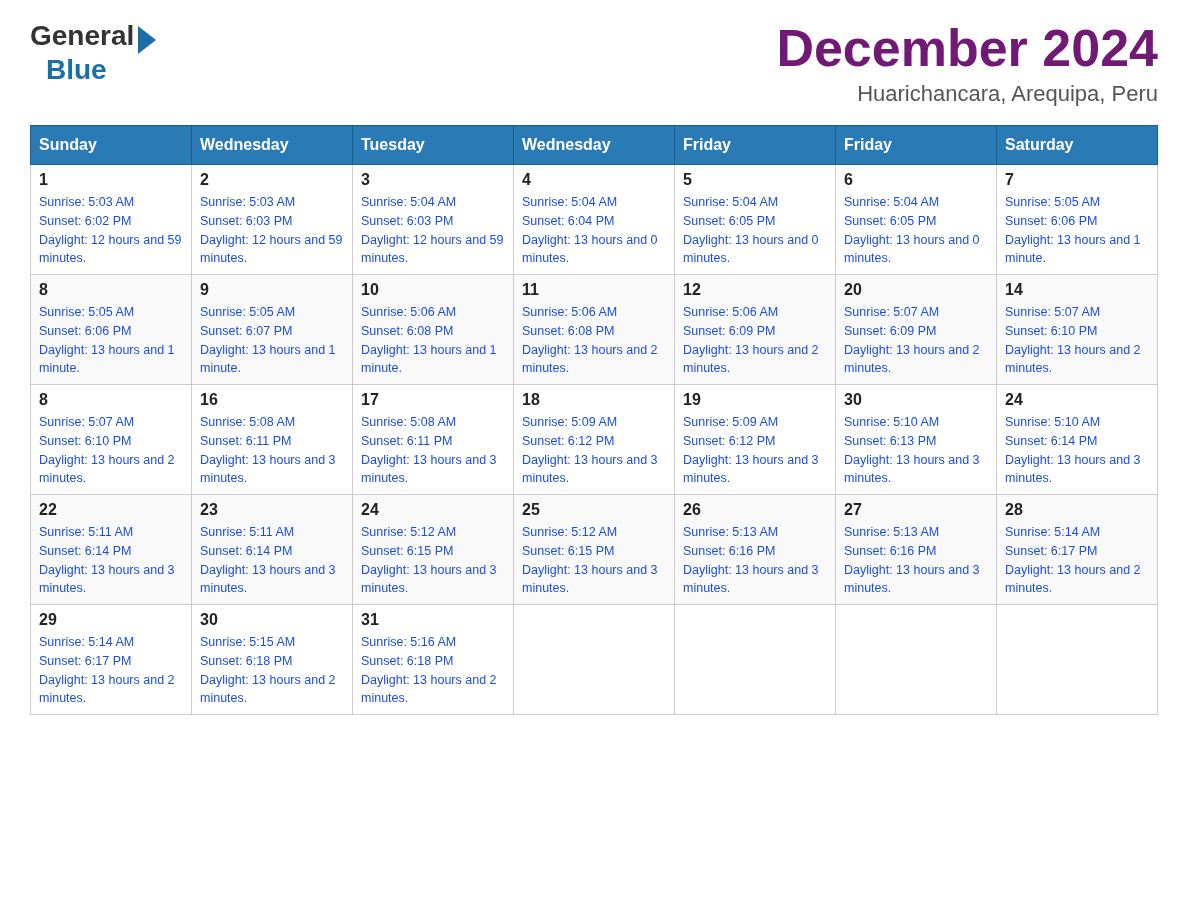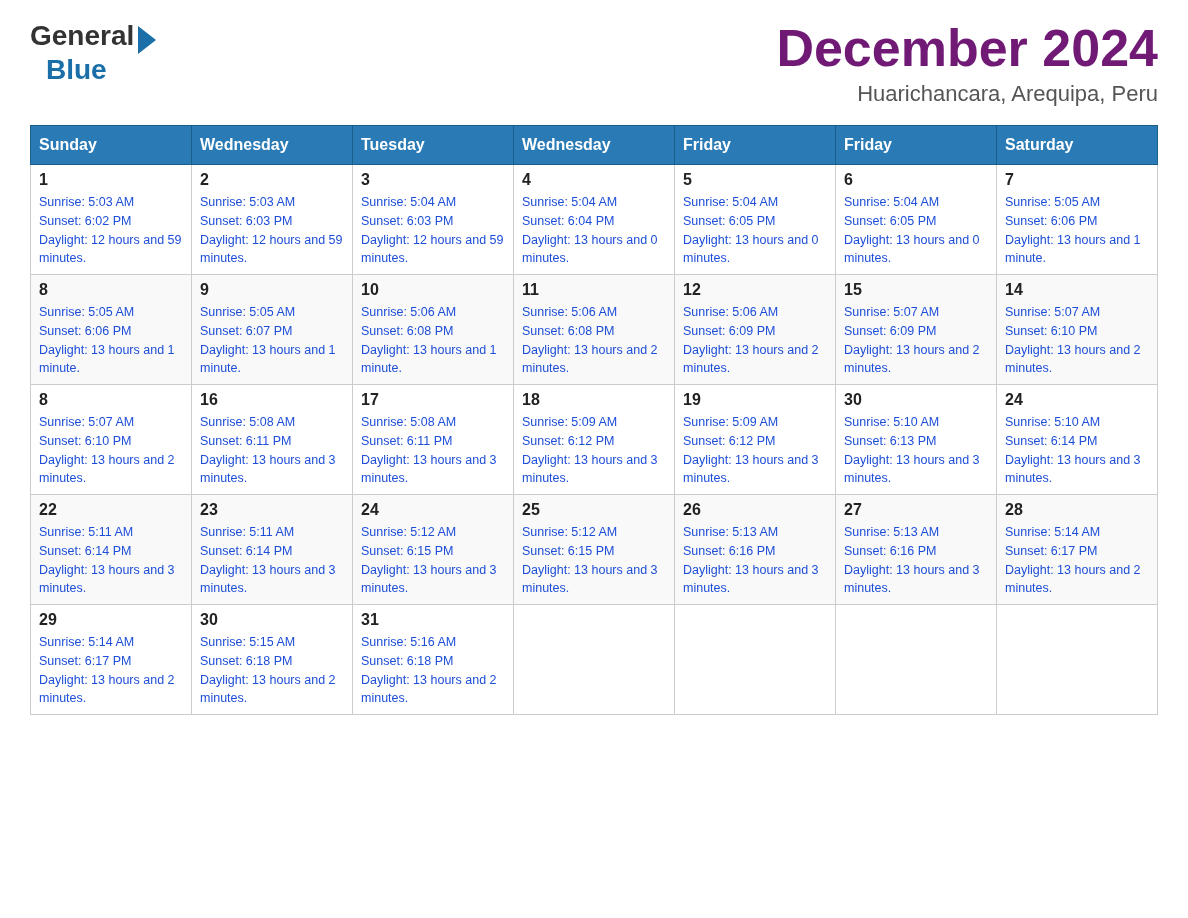--- a/index.html
+++ b/index.html
@@ -152,21 +152,21 @@
         <td><span class="day-number">8</span>
         <span class="day-info">Sunrise: 5:05 AM<br>Sunset: 6:06 PM<br>Daylight: 13 hours and 1 minute.</span></td>
         <td><span class="day-number">9</span>
         <span class="day-info">Sunrise: 5:05 AM<br>Sunset: 6:07 PM<br>Daylight: 13 hours and 1 minute.</span></td>
         <td><span class="day-number">10</span>
         <span class="day-info">Sunrise: 5:06 AM<br>Sunset: 6:08 PM<br>Daylight: 13 hours and 1 minute.</span></td>
         <td><span class="day-number">11</span>
         <span class="day-info">Sunrise: 5:06 AM<br>Sunset: 6:08 PM<br>Daylight: 13 hours and 2 minutes.</span></td>
         <td><span class="day-number">12</span>
         <span class="day-info">Sunrise: 5:06 AM<br>Sunset: 6:09 PM<br>Daylight: 13 hours and 2 minutes.</span></td>
-        <td><span class="day-number">15</span>
+        <td><span class="day-number">20</span>
         <span class="day-info">Sunrise: 5:07 AM<br>Sunset: 6:09 PM<br>Daylight: 13 hours and 2 minutes.</span></td>
         <td><span class="day-number">14</span>
         <span class="day-info">Sunrise: 5:07 AM<br>Sunset: 6:10 PM<br>Daylight: 13 hours and 2 minutes.</span></td>
       </tr>
       <tr>
         <td><span class="day-number">8</span>
         <span class="day-info">Sunrise: 5:07 AM<br>Sunset: 6:10 PM<br>Daylight: 13 hours and 2 minutes.</span></td>
         <td><span class="day-number">16</span>
         <span class="day-info">Sunrise: 5:08 AM<br>Sunset: 6:11 PM<br>Daylight: 13 hours and 3 minutes.</span></td>
         <td><span class="day-number">17</span>

